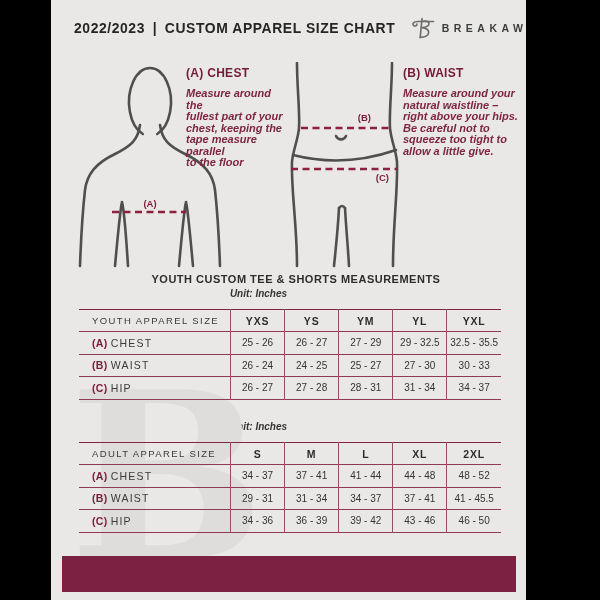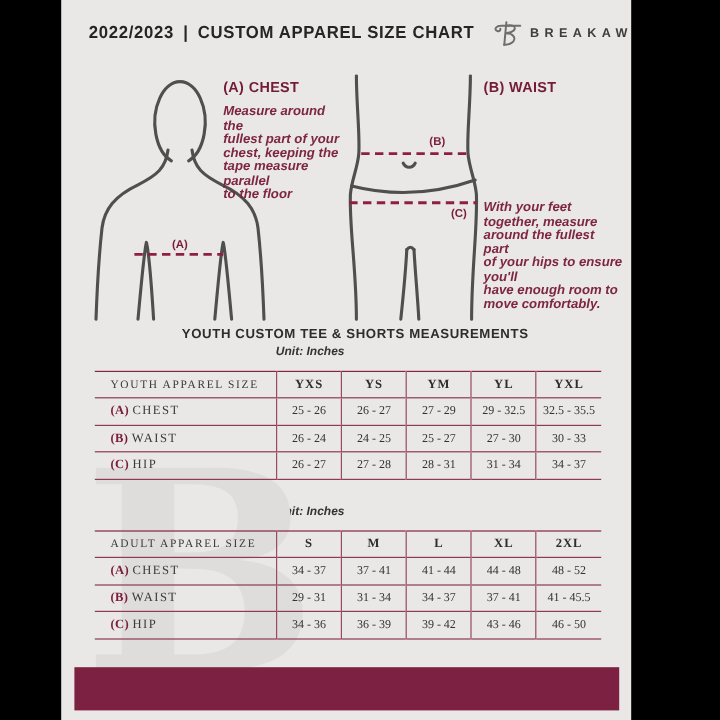--- a/index.html
+++ b/index.html
@@ -54,21 +54,21 @@
   }
   .yt-title{top:273px;} .yt-unit{top:288px;}
   .at-title{top:406px;} .at-unit{top:421px;}
   
   .size-table{
     position:absolute;left:28px;width:422px;
     border-collapse:collapse;table-layout:fixed;z-index:2;
   }
   .yt-table{top:309px;} .at-table{top:442px;}
   .size-table{border-top:1.4px solid #822741;}
-  .size-table tr{border-bottom:1.4px solid #8d3a52;font-family:Liberation Serif, serif;}
+  .size-table tr{border-bottom:1.4px solid #8d3a52;}
   .size-table th,.size-table td{
     border-left:1.2px solid #9a4a61;padding:0;background:transparent;
   }
   .size-table th:first-child,.size-table td:first-child{border-left:none;width:138px;}
   .size-table thead tr{height:22px;}
   .size-table tbody tr{height:22.5px;}
   th.corner{
     text-align:left;font-size:9.5px;font-weight:500;color:#3a3a3a;
     letter-spacing:1.4px;padding-left:13px;
   }
@@ -151,29 +151,28 @@
     <div class="guide-text gt-chest">
       <p class="guide-h">(A) CHEST</p>
       <p class="guide-p">Measure around the
 fullest part of your
 chest, keeping the
 tape measure parallel
 to the floor</p>
     </div>
     <div class="guide-text gt-waist">
       <p class="guide-h">(B) WAIST</p>
+      <p class="guide-p">Measure around your
+natural waistline –
+right above your hips.
+Be careful not to
+squeeze too tight to
+allow a little give.</p>
     </div>
     <div class="guide-text gt-hips">
-      <p class="guide-p">With your feet
-together, measure
-around the fullest part
-of your hips to ensure
-you'll
-have enough room to
-move comfortably.</p>
     </div>
   </div>
 
   <div class="watermark">B</div>
 
   <div class="section-title yt-title">YOUTH CUSTOM TEE &amp; SHORTS MEASUREMENTS</div>
   <div class="unit-line yt-unit">Unit: Inches</div>
   <table class="size-table yt-table">
     <thead>
         <tr>

